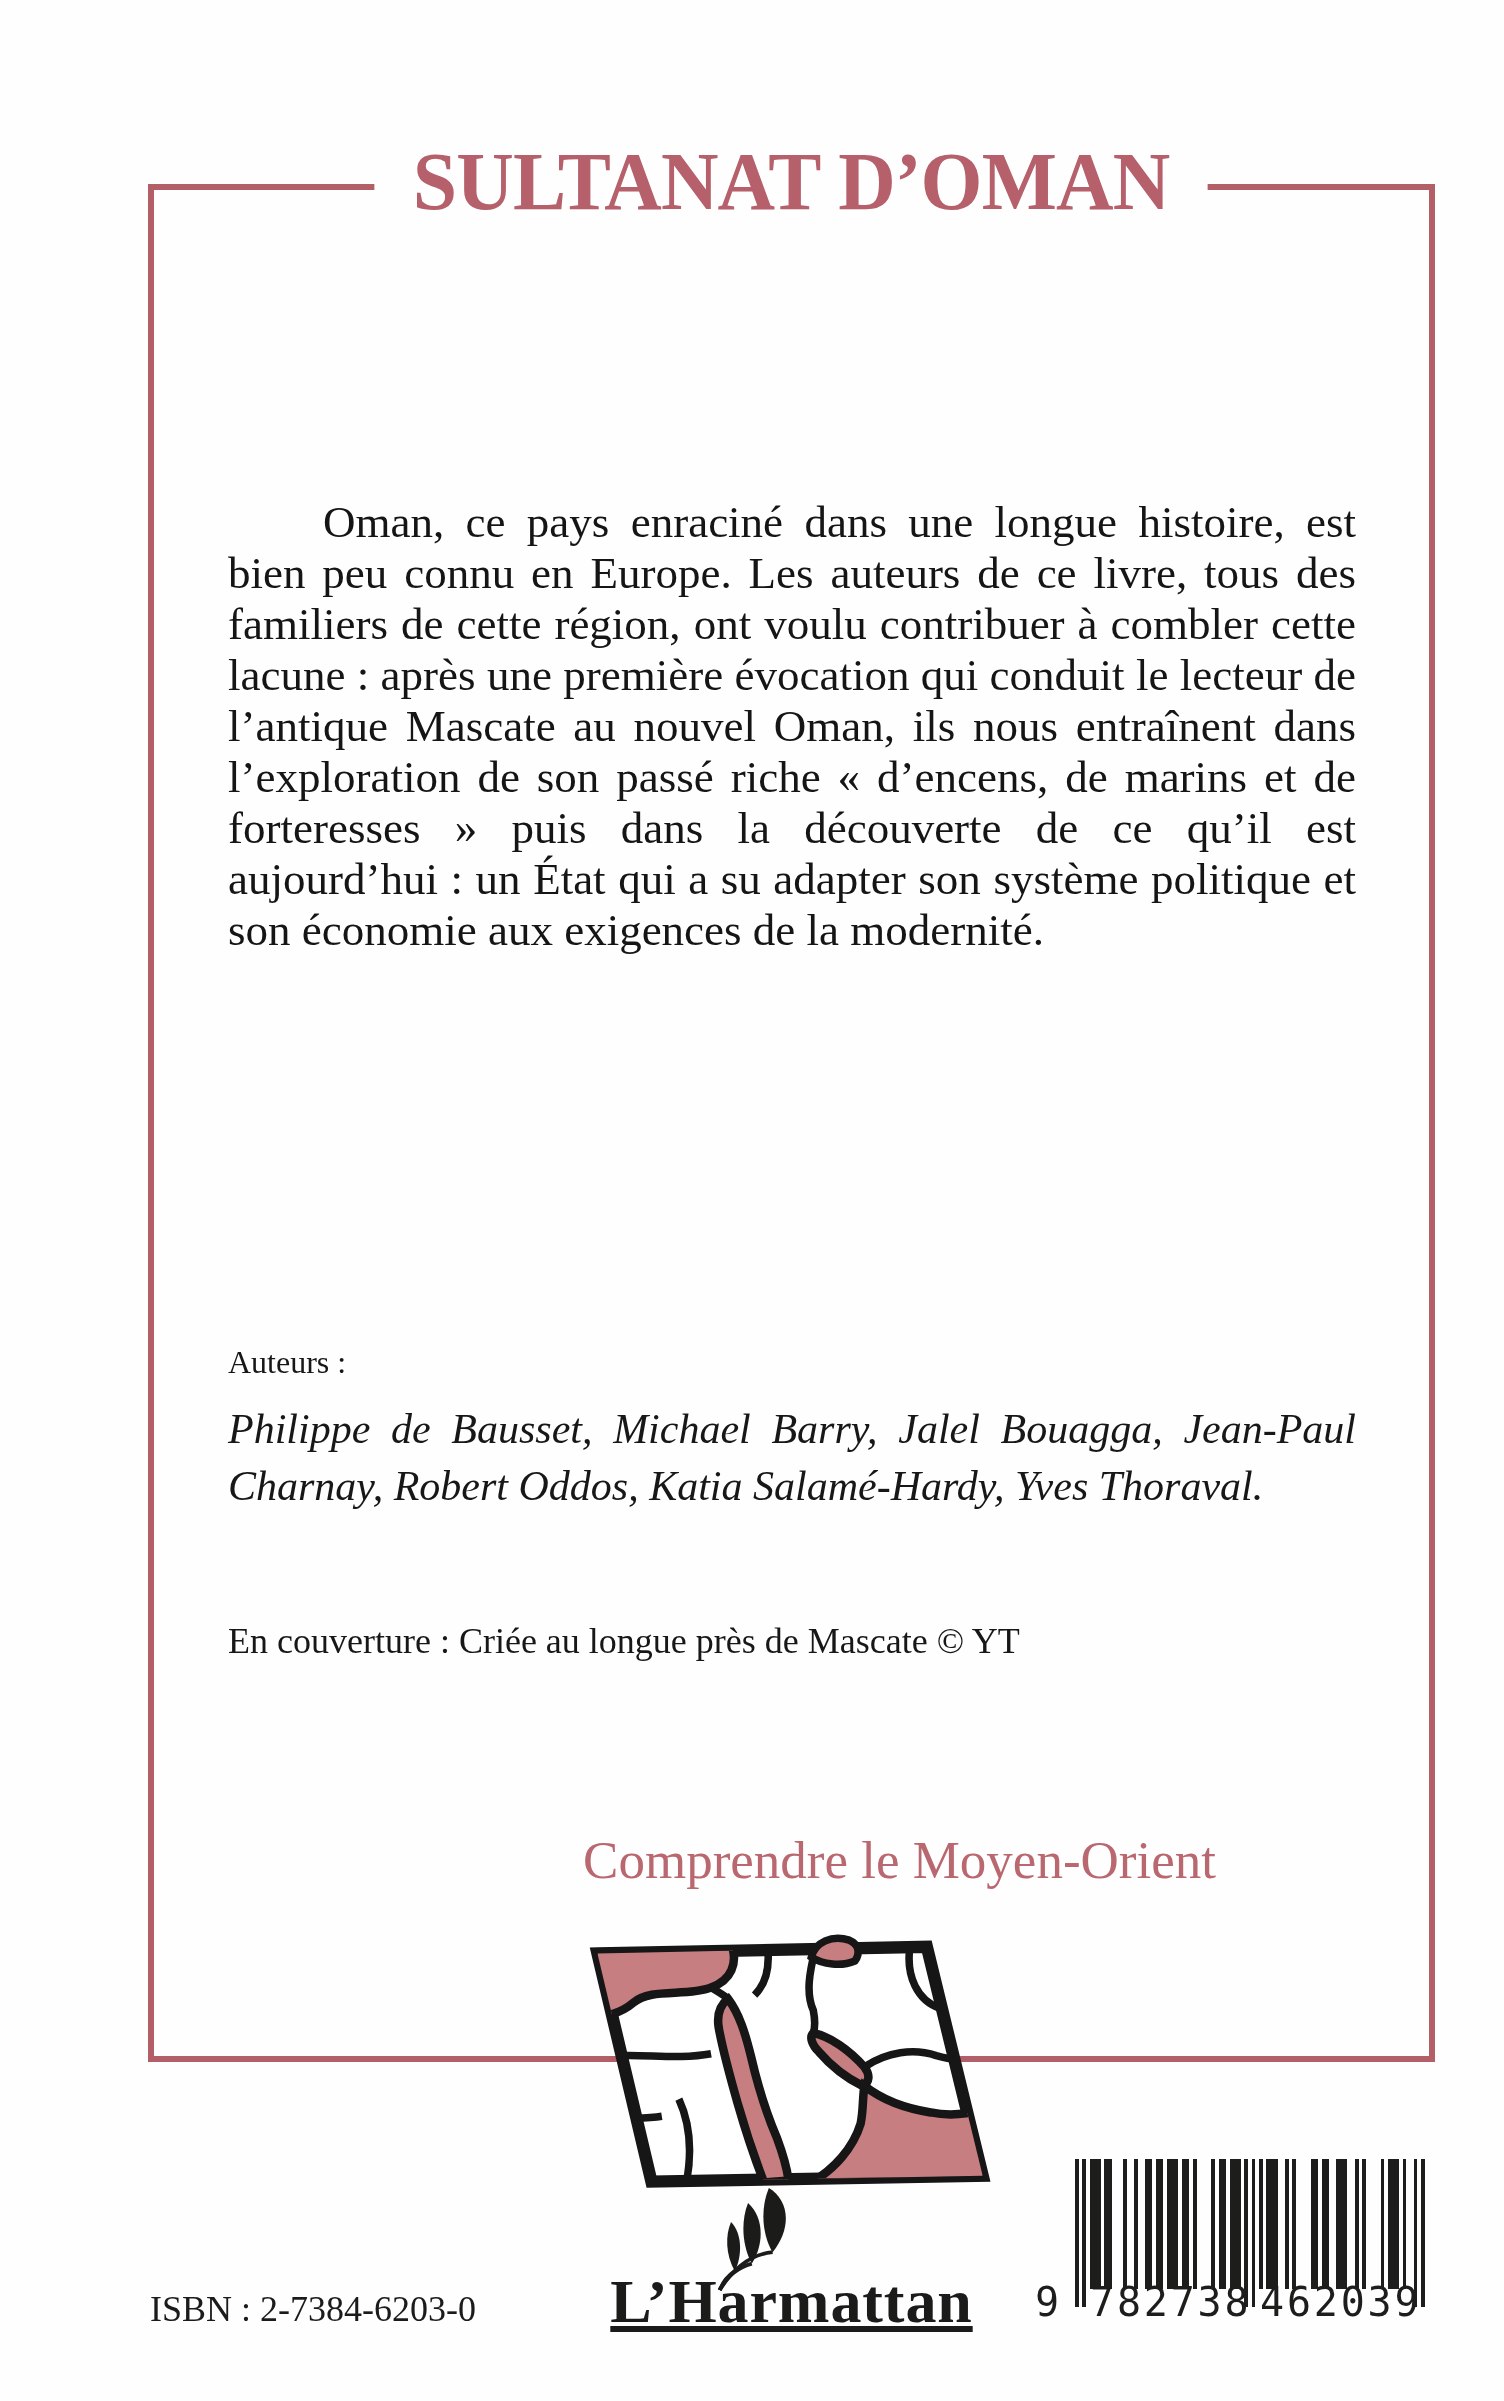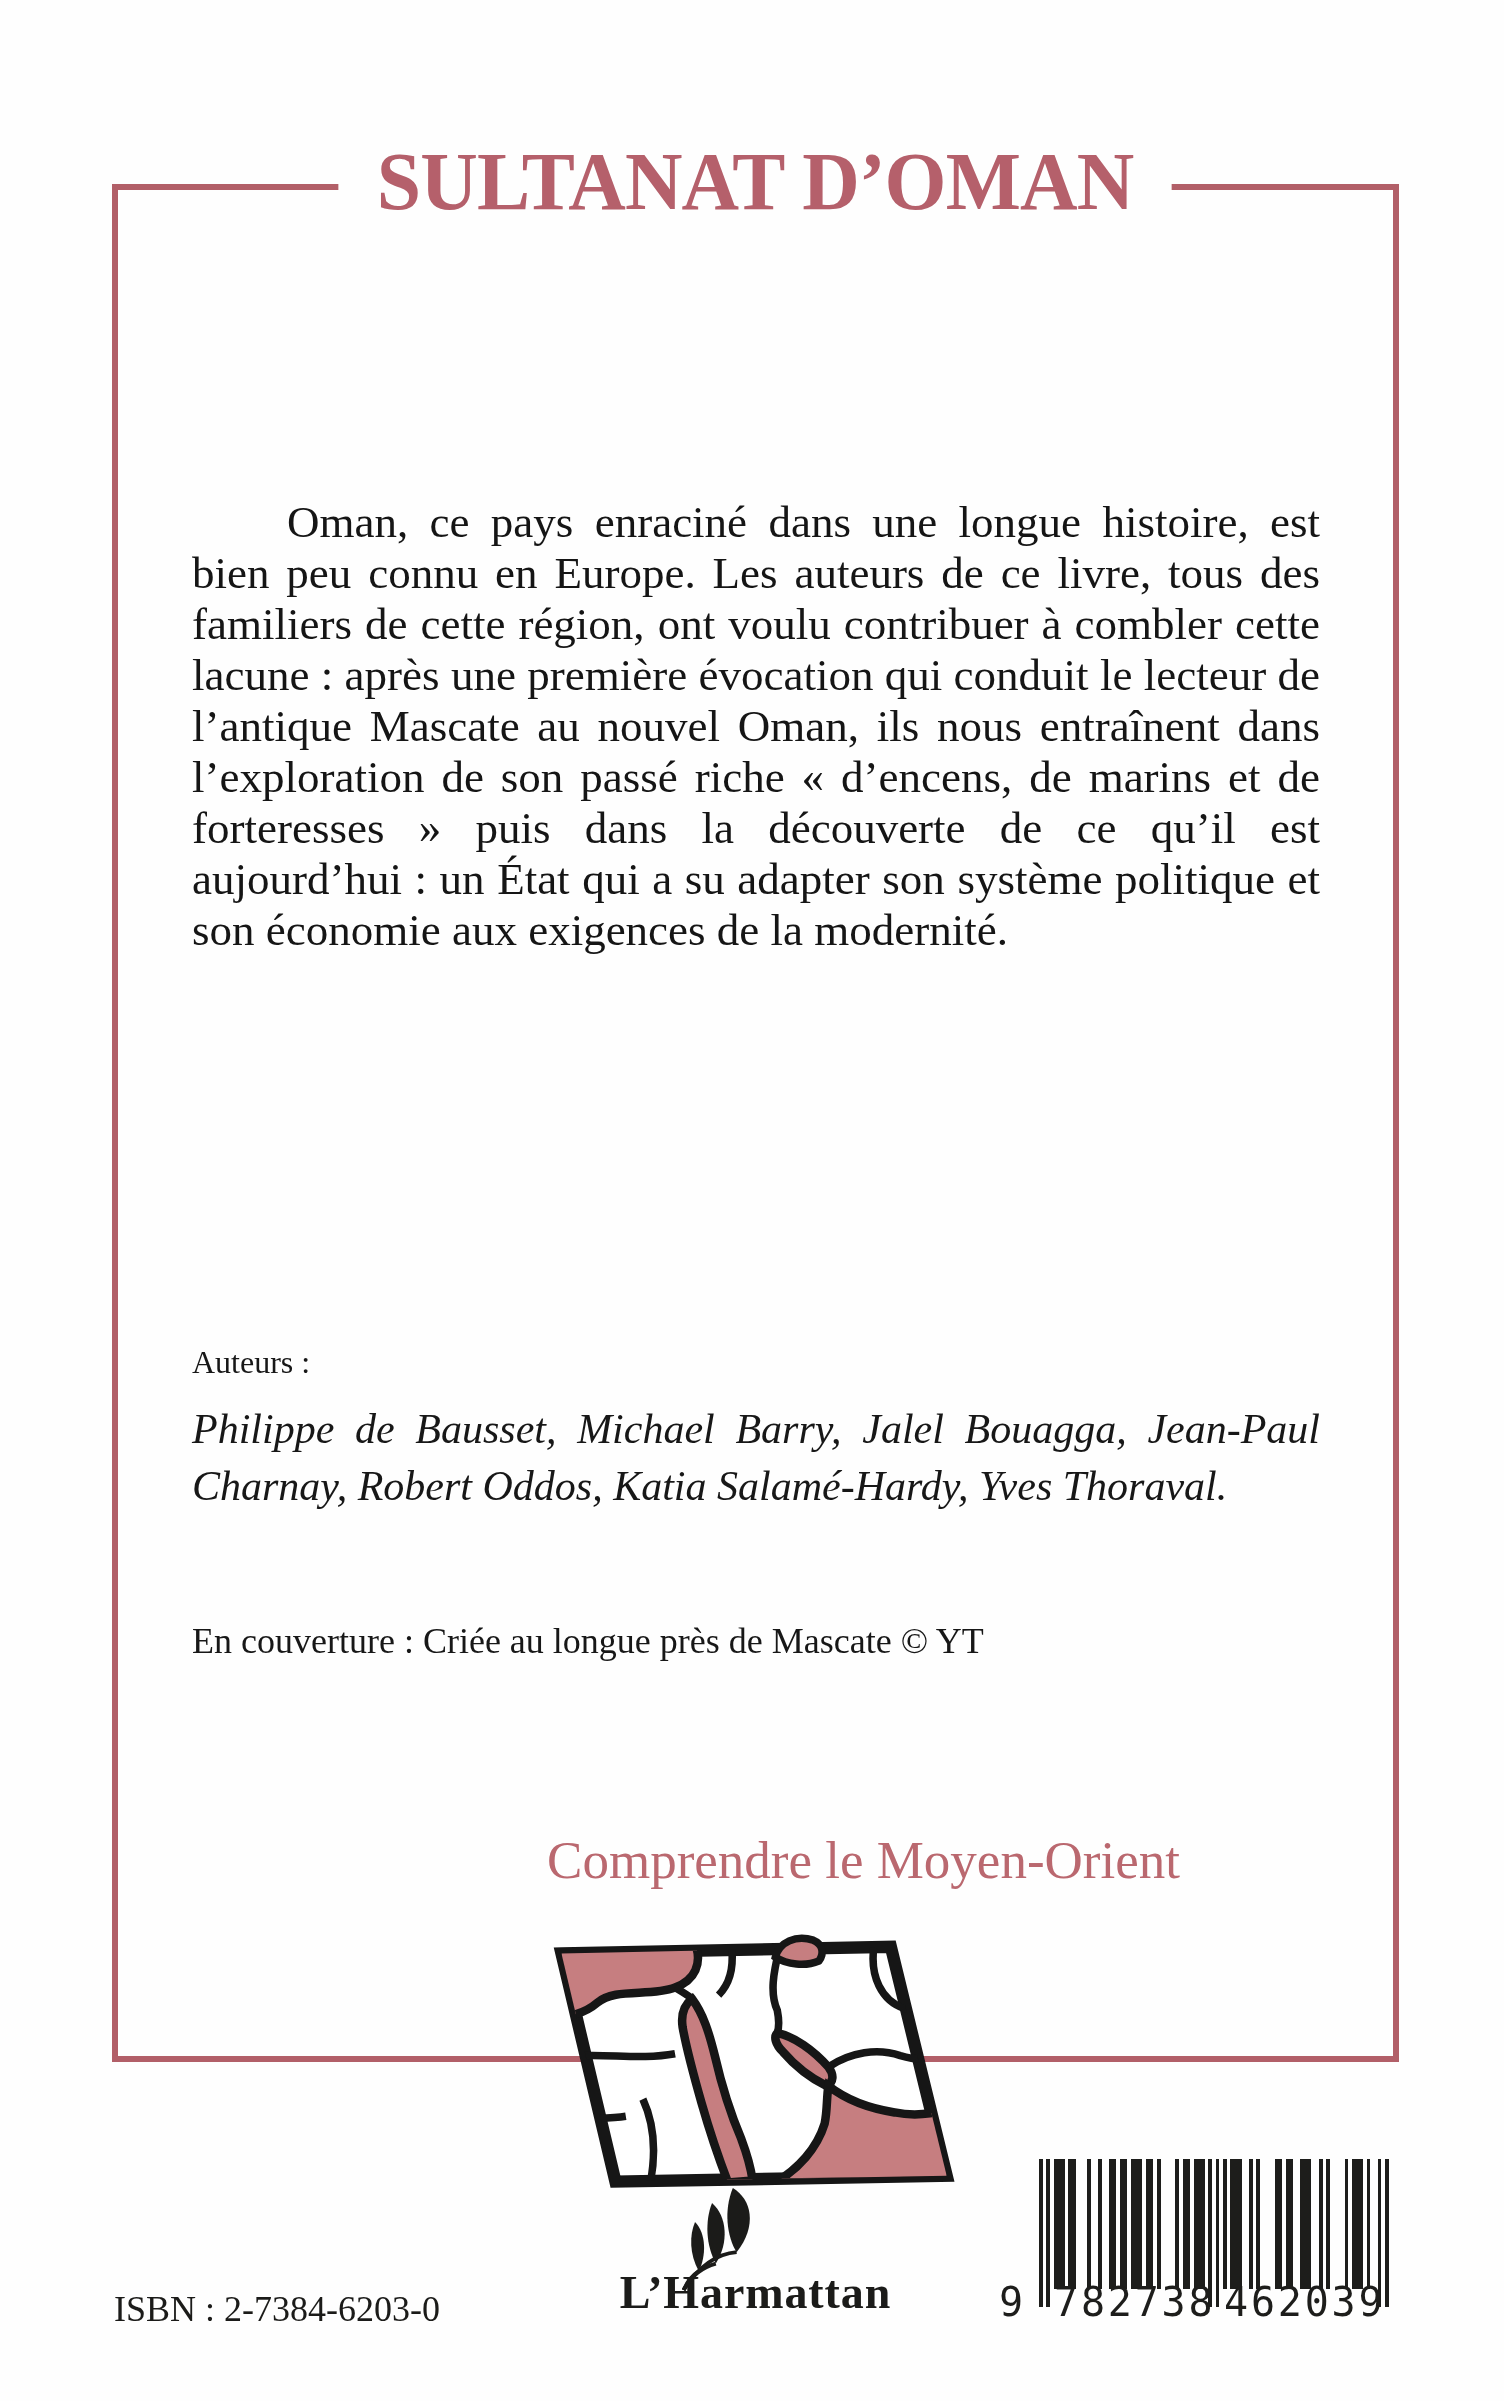--- a/index.html
+++ b/index.html
@@ -1,21 +1,21 @@
 <!DOCTYPE html>
 <html style="font-size:15px"><head>
 <meta charset="utf-8">
 <style>
   html,body{margin:0;padding:0;}
   body{
     width:1505px;height:2402px;position:relative;background:#fefefe;
     font-family:"Liberation Serif","DejaVu Serif",serif;color:#171717;
     overflow:hidden;
   }
-  .abs{position:absolute;}
+  .abs{position:absolute;margin-left:36px;}
   
   #frame{
     left:112px;top:184px;width:1287px;height:1878px;box-sizing:border-box;
     border:6.6px solid var(--rose-frame,#b25f68);z-index:1;
   }
   
   #title-row{left:112px;top:140px;width:1287px;text-align:center;z-index:2;}
   #title-row .title{
     display:inline-block;background:#fefefe;padding:0 40px;
     font-size:83px;font-weight:bold;letter-spacing:-0.9px;line-height:1.0;
@@ -39,21 +39,21 @@
   
   #collection-row{left:112px;top:1830px;width:1503px;text-align:center;z-index:2;}
   #collection-row .collection{
     font-size:53px;color:var(--rose-collection,#ba686f);white-space:nowrap;
   }
   
   #map-logo{left:552px;top:1925px;z-index:3;}
   
   #publisher-row{left:112px;top:2266px;width:1287px;text-align:center;z-index:3;}
   #publisher-row .publisher{
-    font-size:46px;font-weight:bold;letter-spacing:0.9px;color:#1b1b19;white-space:nowrap;
+    font-size:62px;font-weight:bold;letter-spacing:0.9px;color:#1b1b19;white-space:nowrap;text-decoration:underline;
   }
   #feather{left:678px;top:2186px;z-index:4;}
   
   #isbn{left:114px;top:2288px;font-size:36px;color:#1b1b19;z-index:2;}
   
   #barcode{left:997px;top:2158px;width:407px;height:189px;z-index:2;}
   #barcode svg{position:absolute;left:42px;top:0;}
   #barcode .digits span{
     position:absolute;top:121px;font-family:"DejaVu Sans Mono","Liberation Mono",monospace;
     font-size:40px;color:#1d1d1b;letter-spacing:2.8px;white-space:nowrap;

